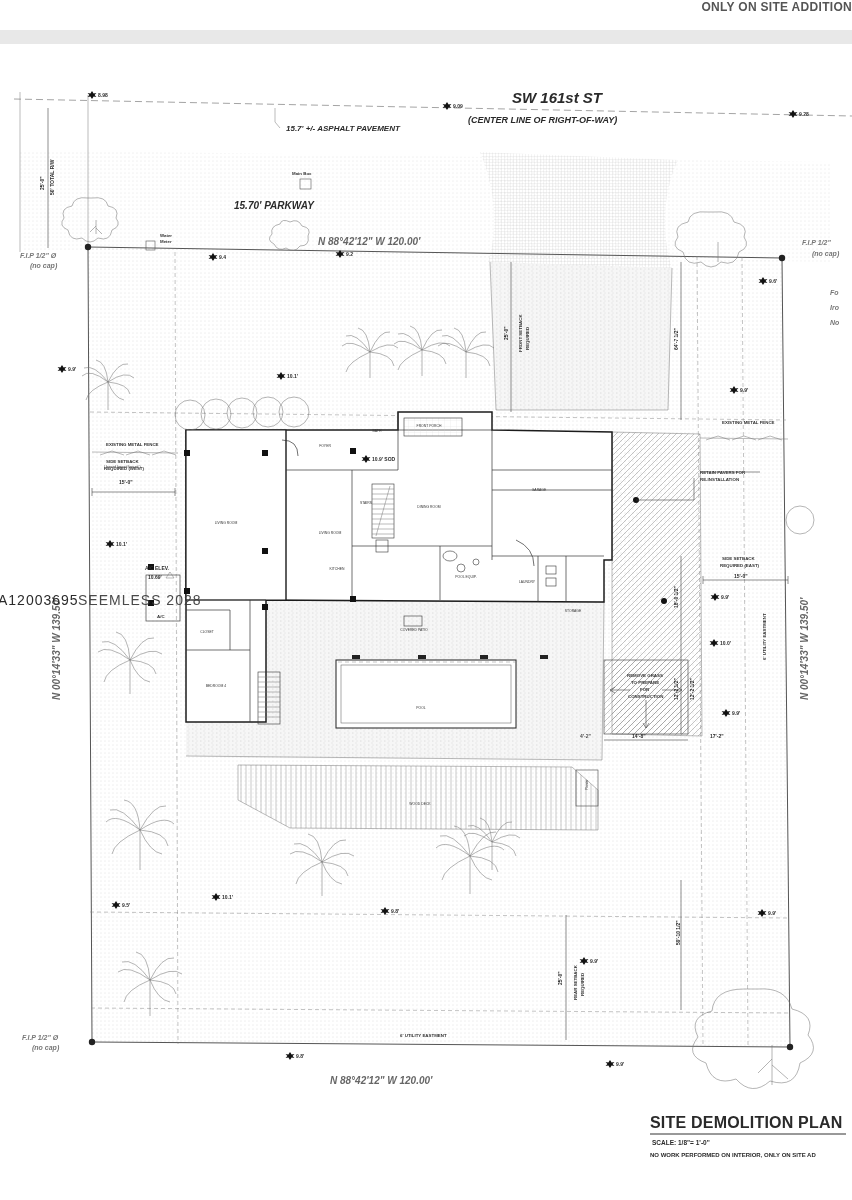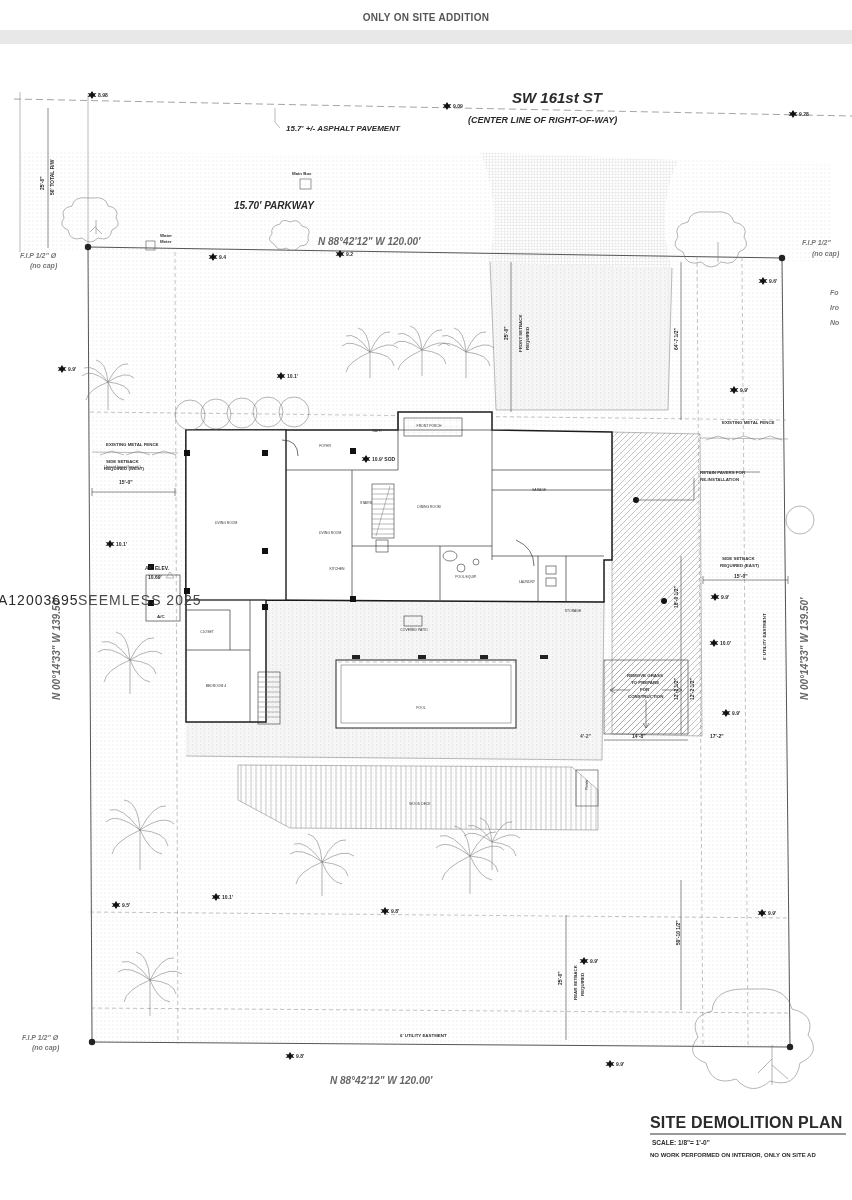--- a/index.html
+++ b/index.html
@@ -1,22 +1,22 @@
 <!DOCTYPE html>
 <html><head>
 <meta charset="utf-8">
 <style>
   html,body{margin:0;padding:0;background:#ffffff;}
   body{width:852px;height:1200px;position:relative;overflow:hidden;
        font-family:"Liberation Sans",sans-serif;color:#1a1a1a;}
   #sheet{position:absolute;inset:0;}
   .topstrip{position:absolute;left:0;top:0;width:852px;height:30px;background:#fff;}
   .greyband{position:absolute;left:0;top:30px;width:852px;height:14px;background:#e8e8e8;}
-  .cutoff-note{position:absolute;top:12px;left:0;width:852px;text-align:center;
-      font-size:10px;font-weight:bold;letter-spacing:.3px;color:#555;}
+  .cutoff-note{position:absolute;top:0px;left:0;width:852px;text-align:right;
+      font-size:12px;font-weight:bold;letter-spacing:.3px;color:#555;}
   svg{position:absolute;left:0;top:0;}
   text{font-family:"Liberation Sans",sans-serif;fill:#2a2a2a;}
   .t-street{font-size:15px;font-style:italic;font-weight:bold;}
   .t-sub{font-size:9px;font-style:italic;font-weight:bold;}
   .t-bearing{font-size:10px;font-style:italic;font-weight:bold;fill:#666;}
   .t-park{font-size:10px;font-style:italic;font-weight:bold;}
   .t-pave{font-size:8px;font-style:italic;font-weight:bold;}
   .t-tiny{font-size:4.4px;font-weight:bold;fill:#333;}
   .t-micro{font-size:3.4px;fill:#333;}
   .t-elev{font-size:5px;font-weight:bold;}
@@ -519,14 +519,14 @@
 
     <g>
       <text class="t-title" x="650" y="1128">SITE DEMOLITION PLAN</text>
       <line x1="650" y1="1134" x2="846" y2="1134" stroke="#333" stroke-width="1"></line>
       <text class="t-scale" x="652" y="1145">SCALE: 1/8"= 1'-0"</text>
       <text class="t-note" x="650" y="1157">NO WORK PERFORMED ON INTERIOR, ONLY ON SITE AD</text>
     </g>
   </svg>
 
   <div class="watermark">A12003695</div>
-  <div class="wm2">SEEMLESS 2025</div>
+  <div class="wm2">SEEMLESS 2028</div>
 </div>
 
 </body></html>

